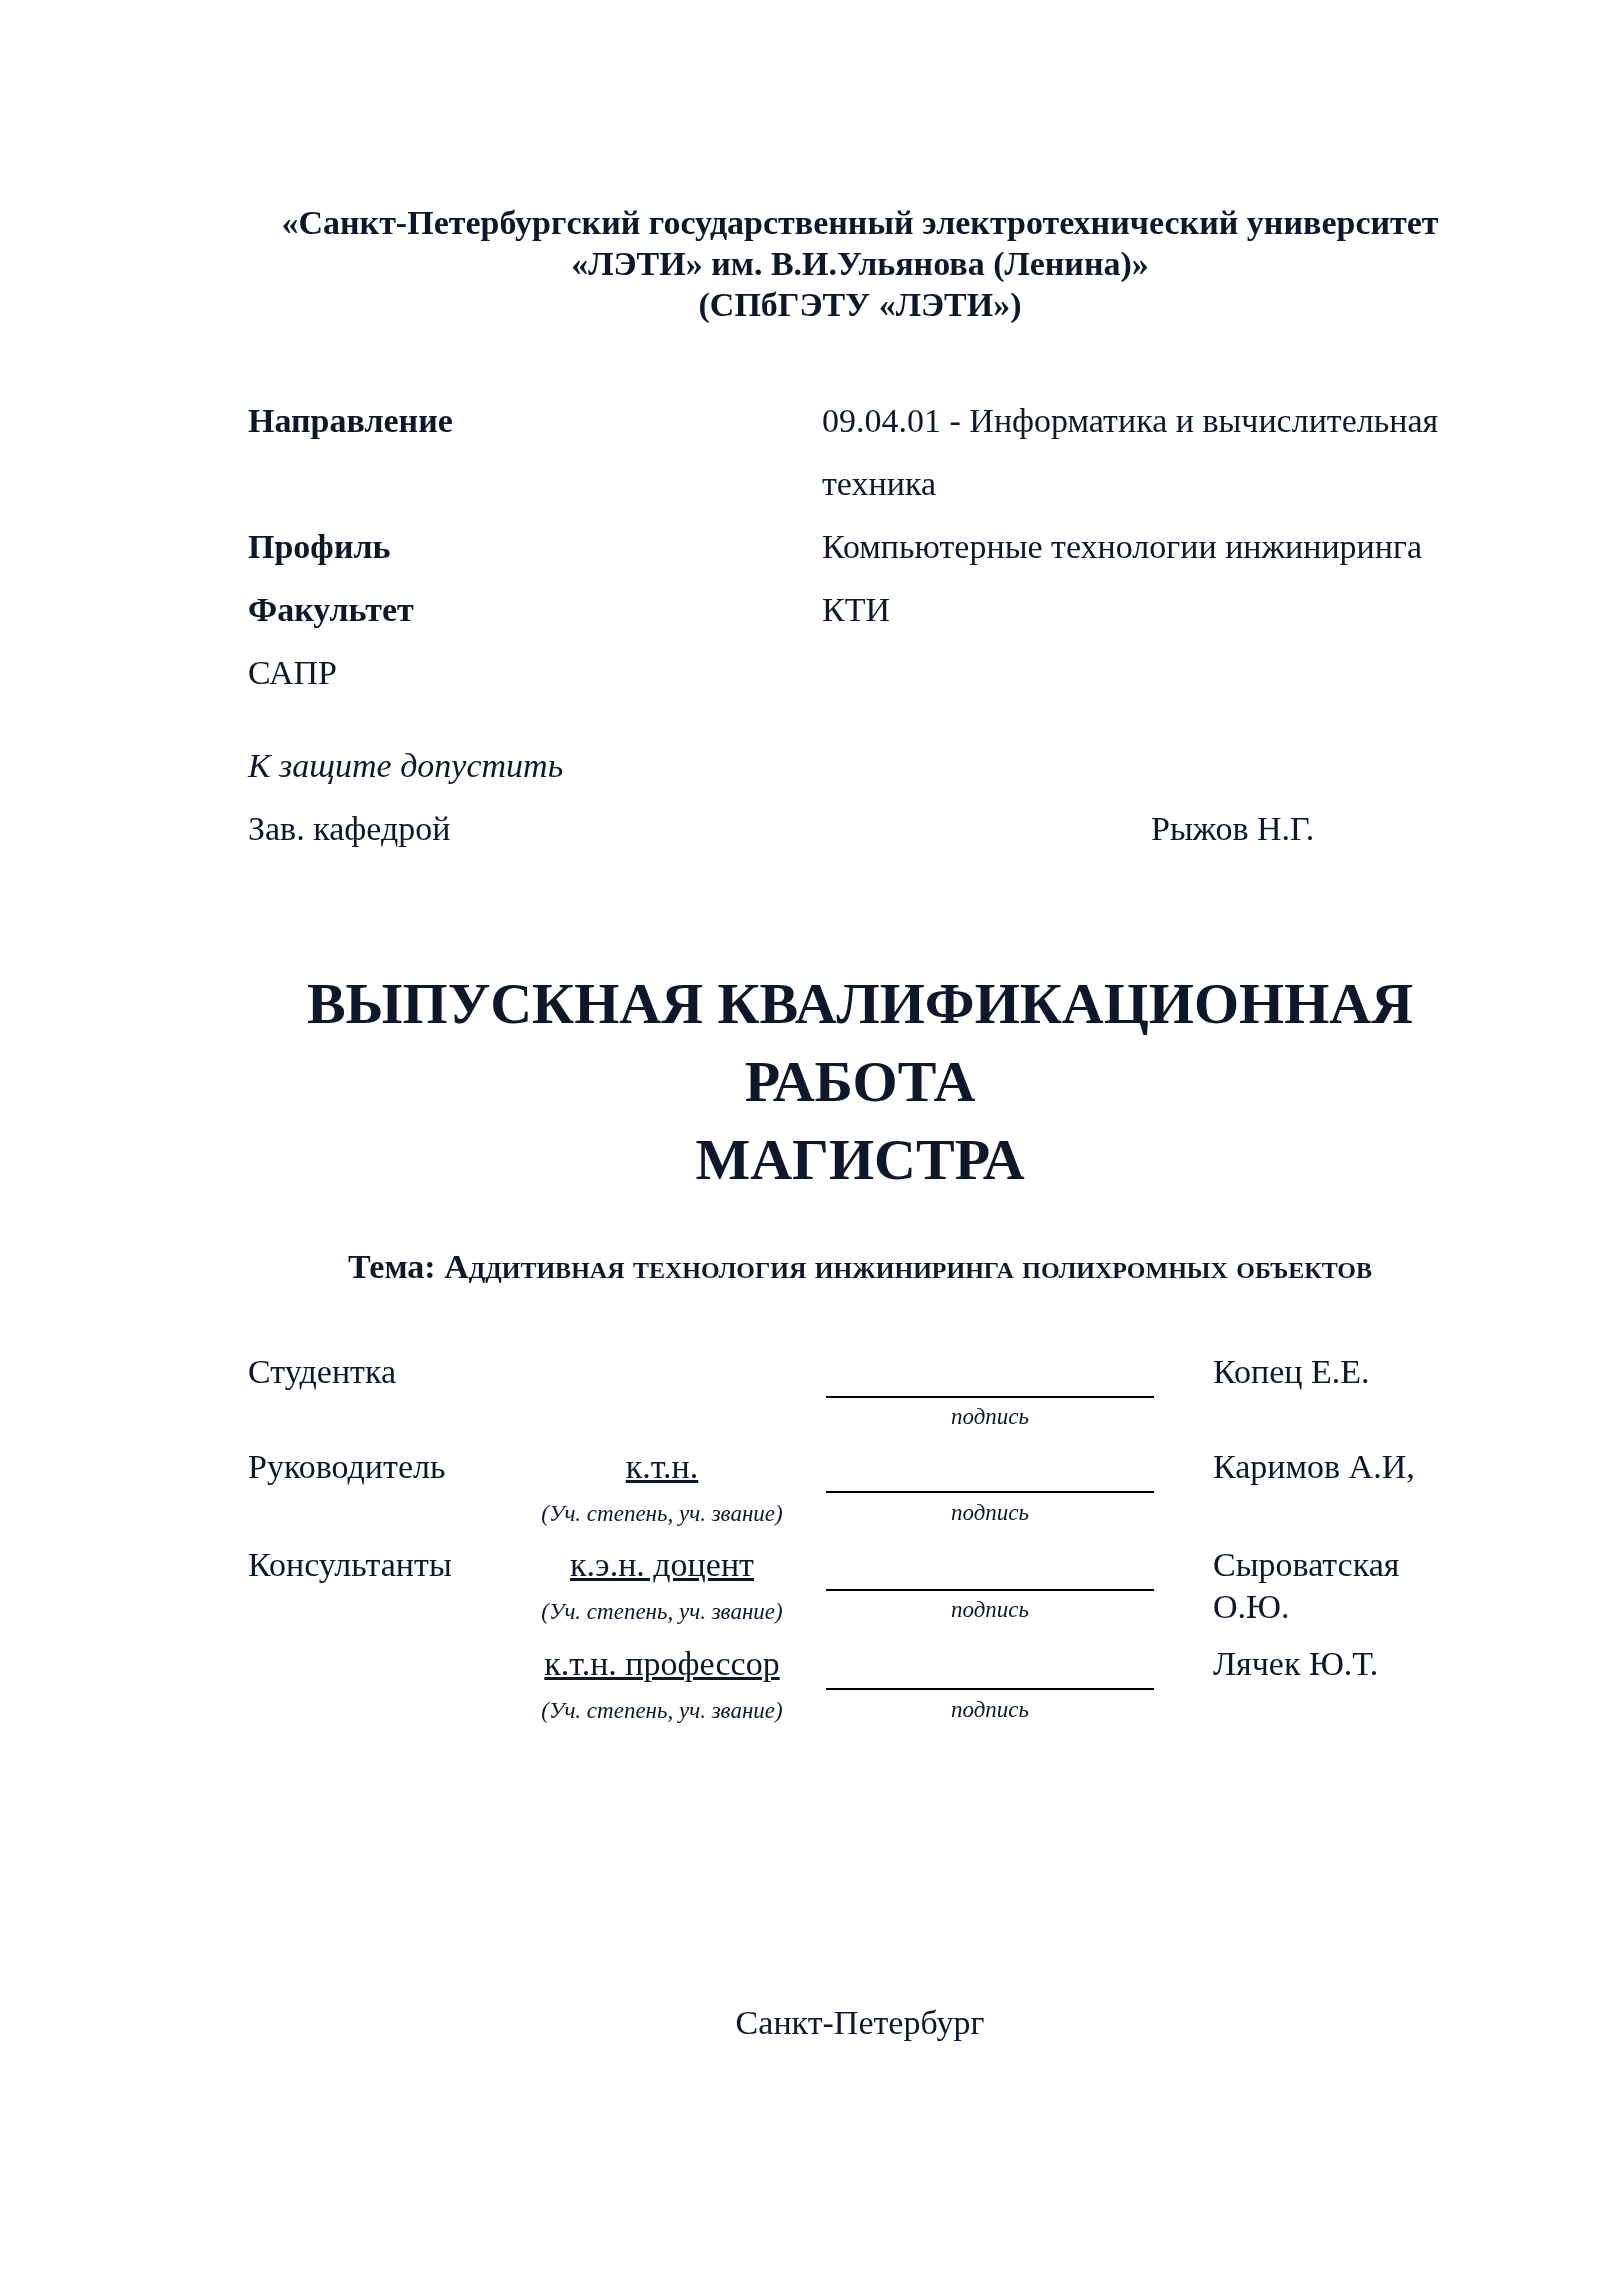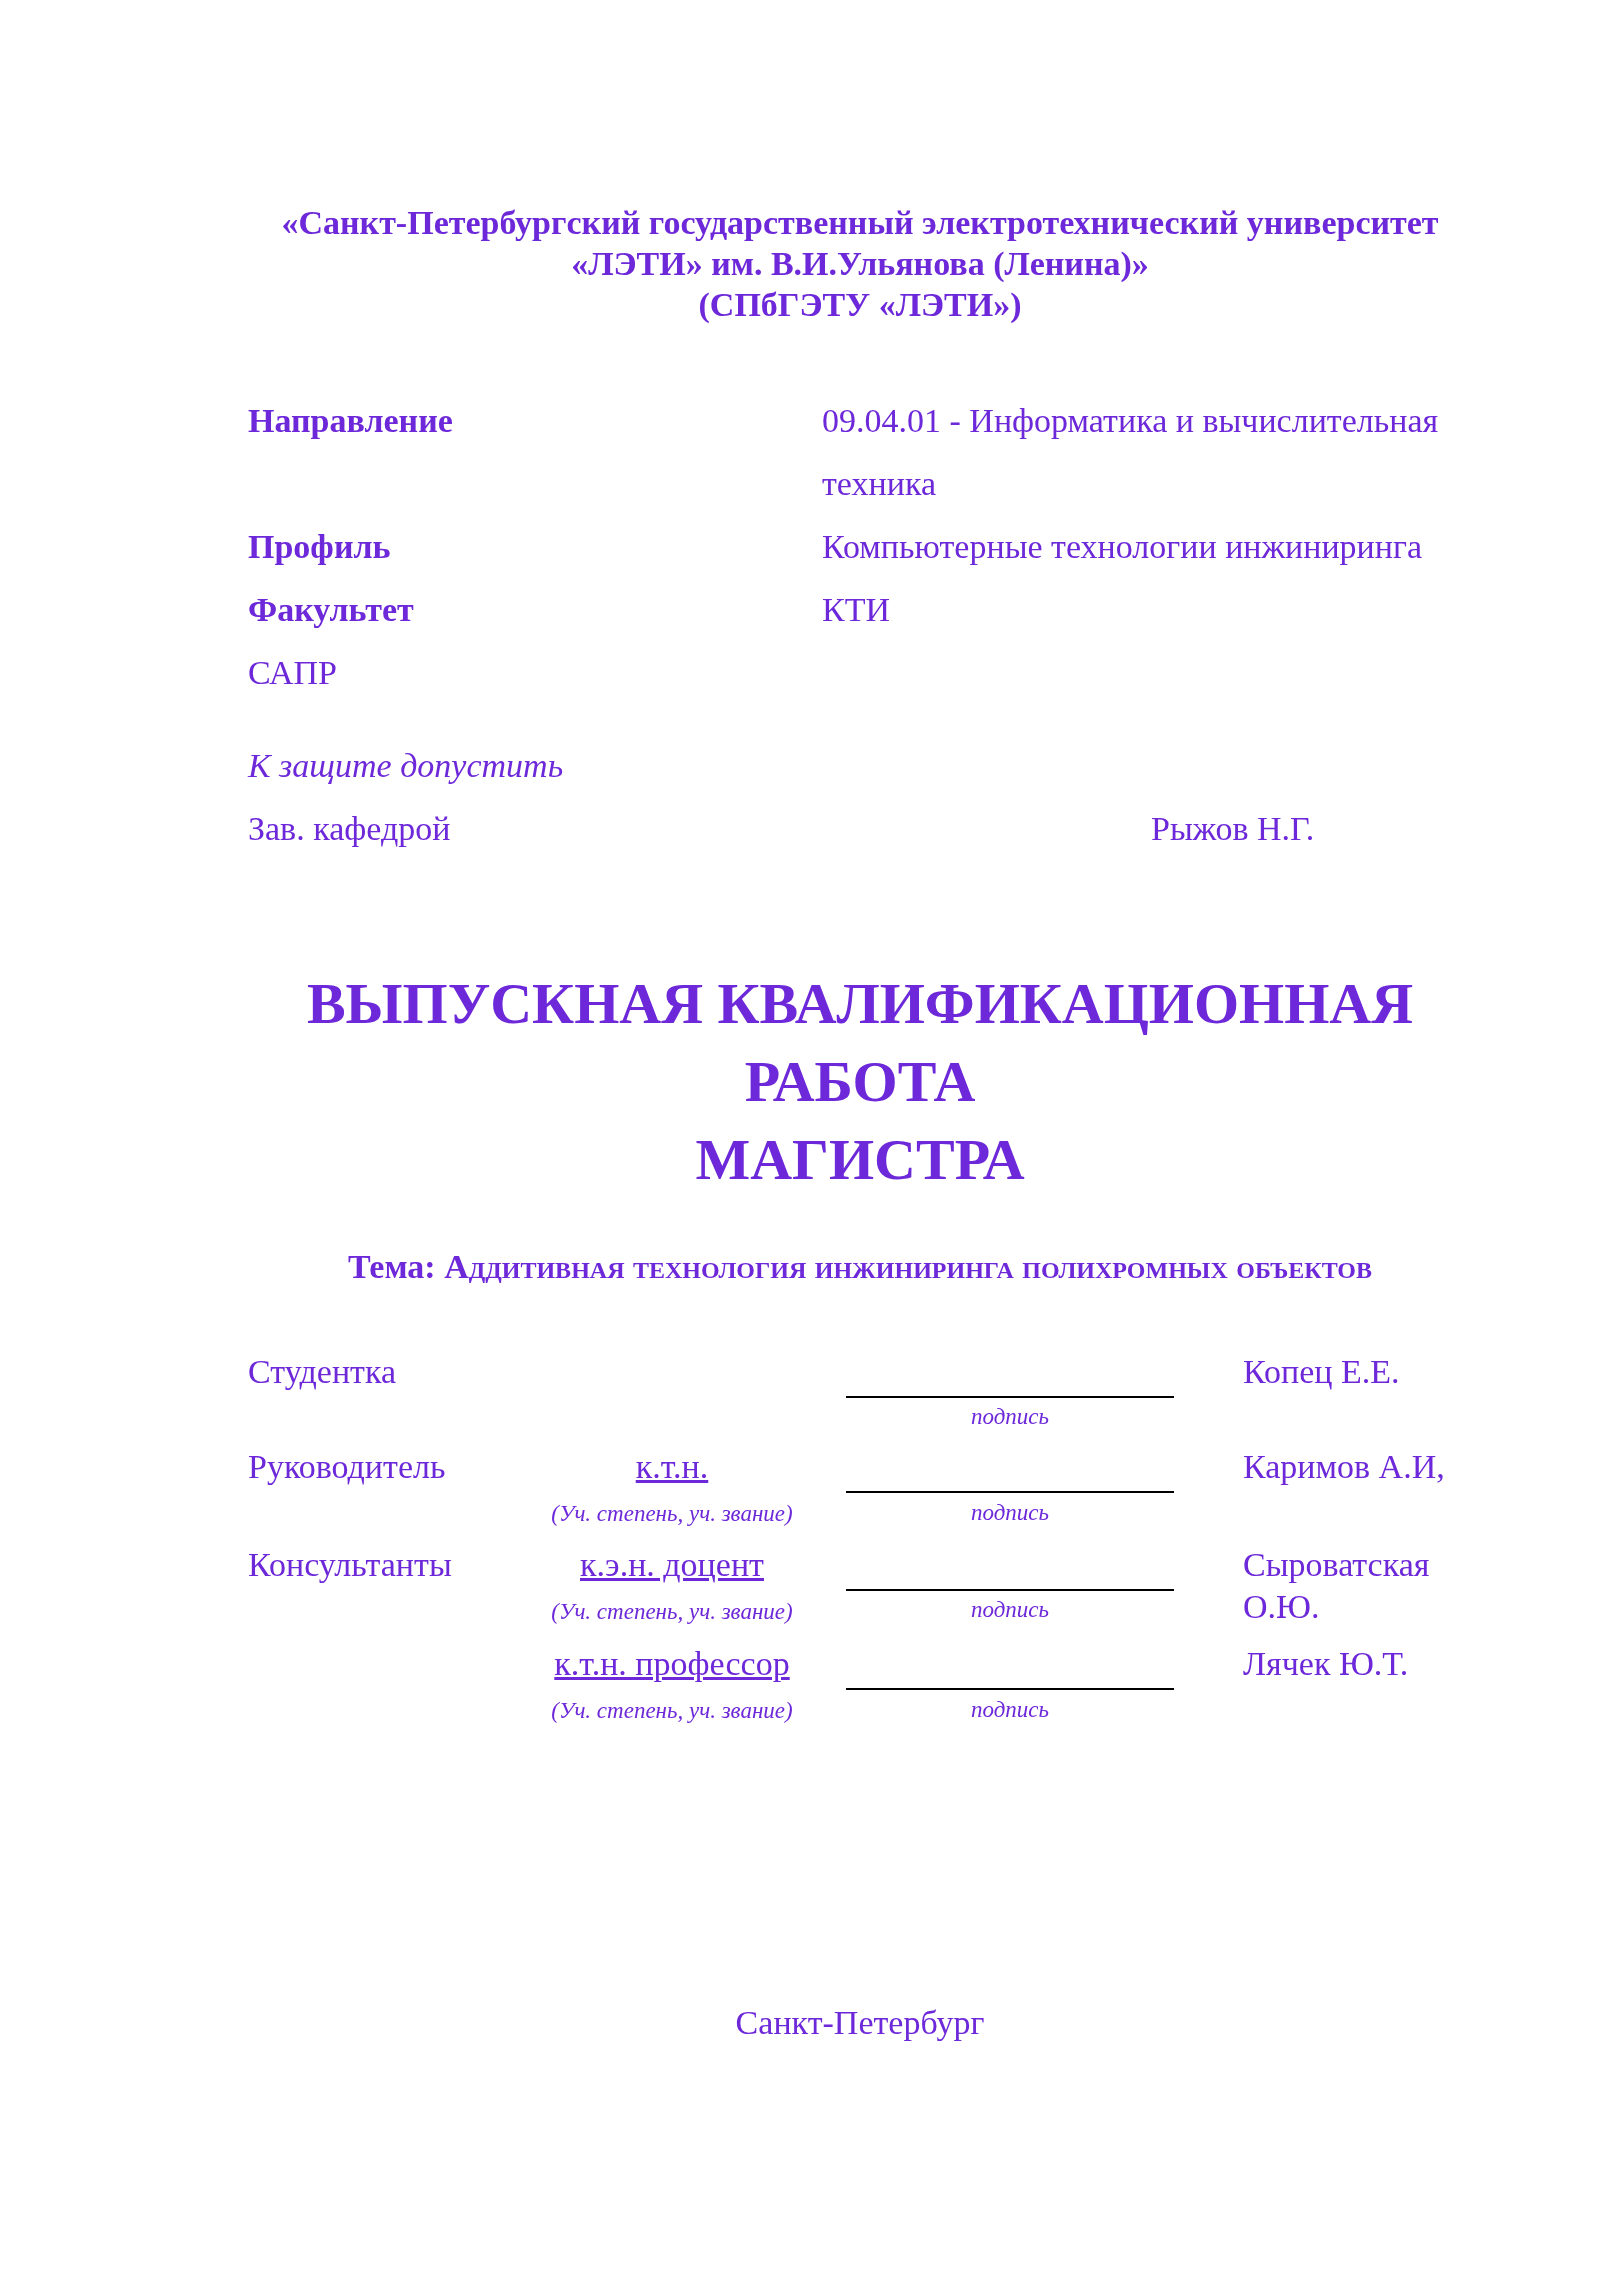--- a/index.html
+++ b/index.html
@@ -6,21 +6,21 @@
     margin: 0;
     padding: 0;
     background: #ffffff;
   }
   .page {
     position: relative;
     width: 1584px;
     height: 2284px;
     box-sizing: border-box;
     background: #ffffff;
-    color: #6d28d9;
+    color: #0f172a;
     font-family: "Liberation Serif", "DejaVu Serif", serif;
     font-size: 34px;
     padding: 202px 112px 0 248px;
     overflow: hidden;
   }
 
   
   .uni-header {
     text-align: center;
     font-weight: bold;
@@ -59,21 +59,20 @@
   }
   .topic-text { font-variant: small-caps; }
 
   
   .sig-block { margin-top: 59px; }
   .sig-row {
     display: grid;
     grid-template-columns: 250px 328px 328px 1fr;
     align-items: start;
     margin-bottom: 15.6px;
-    gap: 10px;
   }
   .sig-role { line-height: 42px; }
   .sig-degree-cell { text-align: center; }
   .sig-degree { line-height: 42px; text-decoration: underline; }
   .sig-degree-caption {
     font-size: 23px;
     font-style: italic;
     line-height: 26.6px;
     margin-top: 13px;
     text-align: center;

